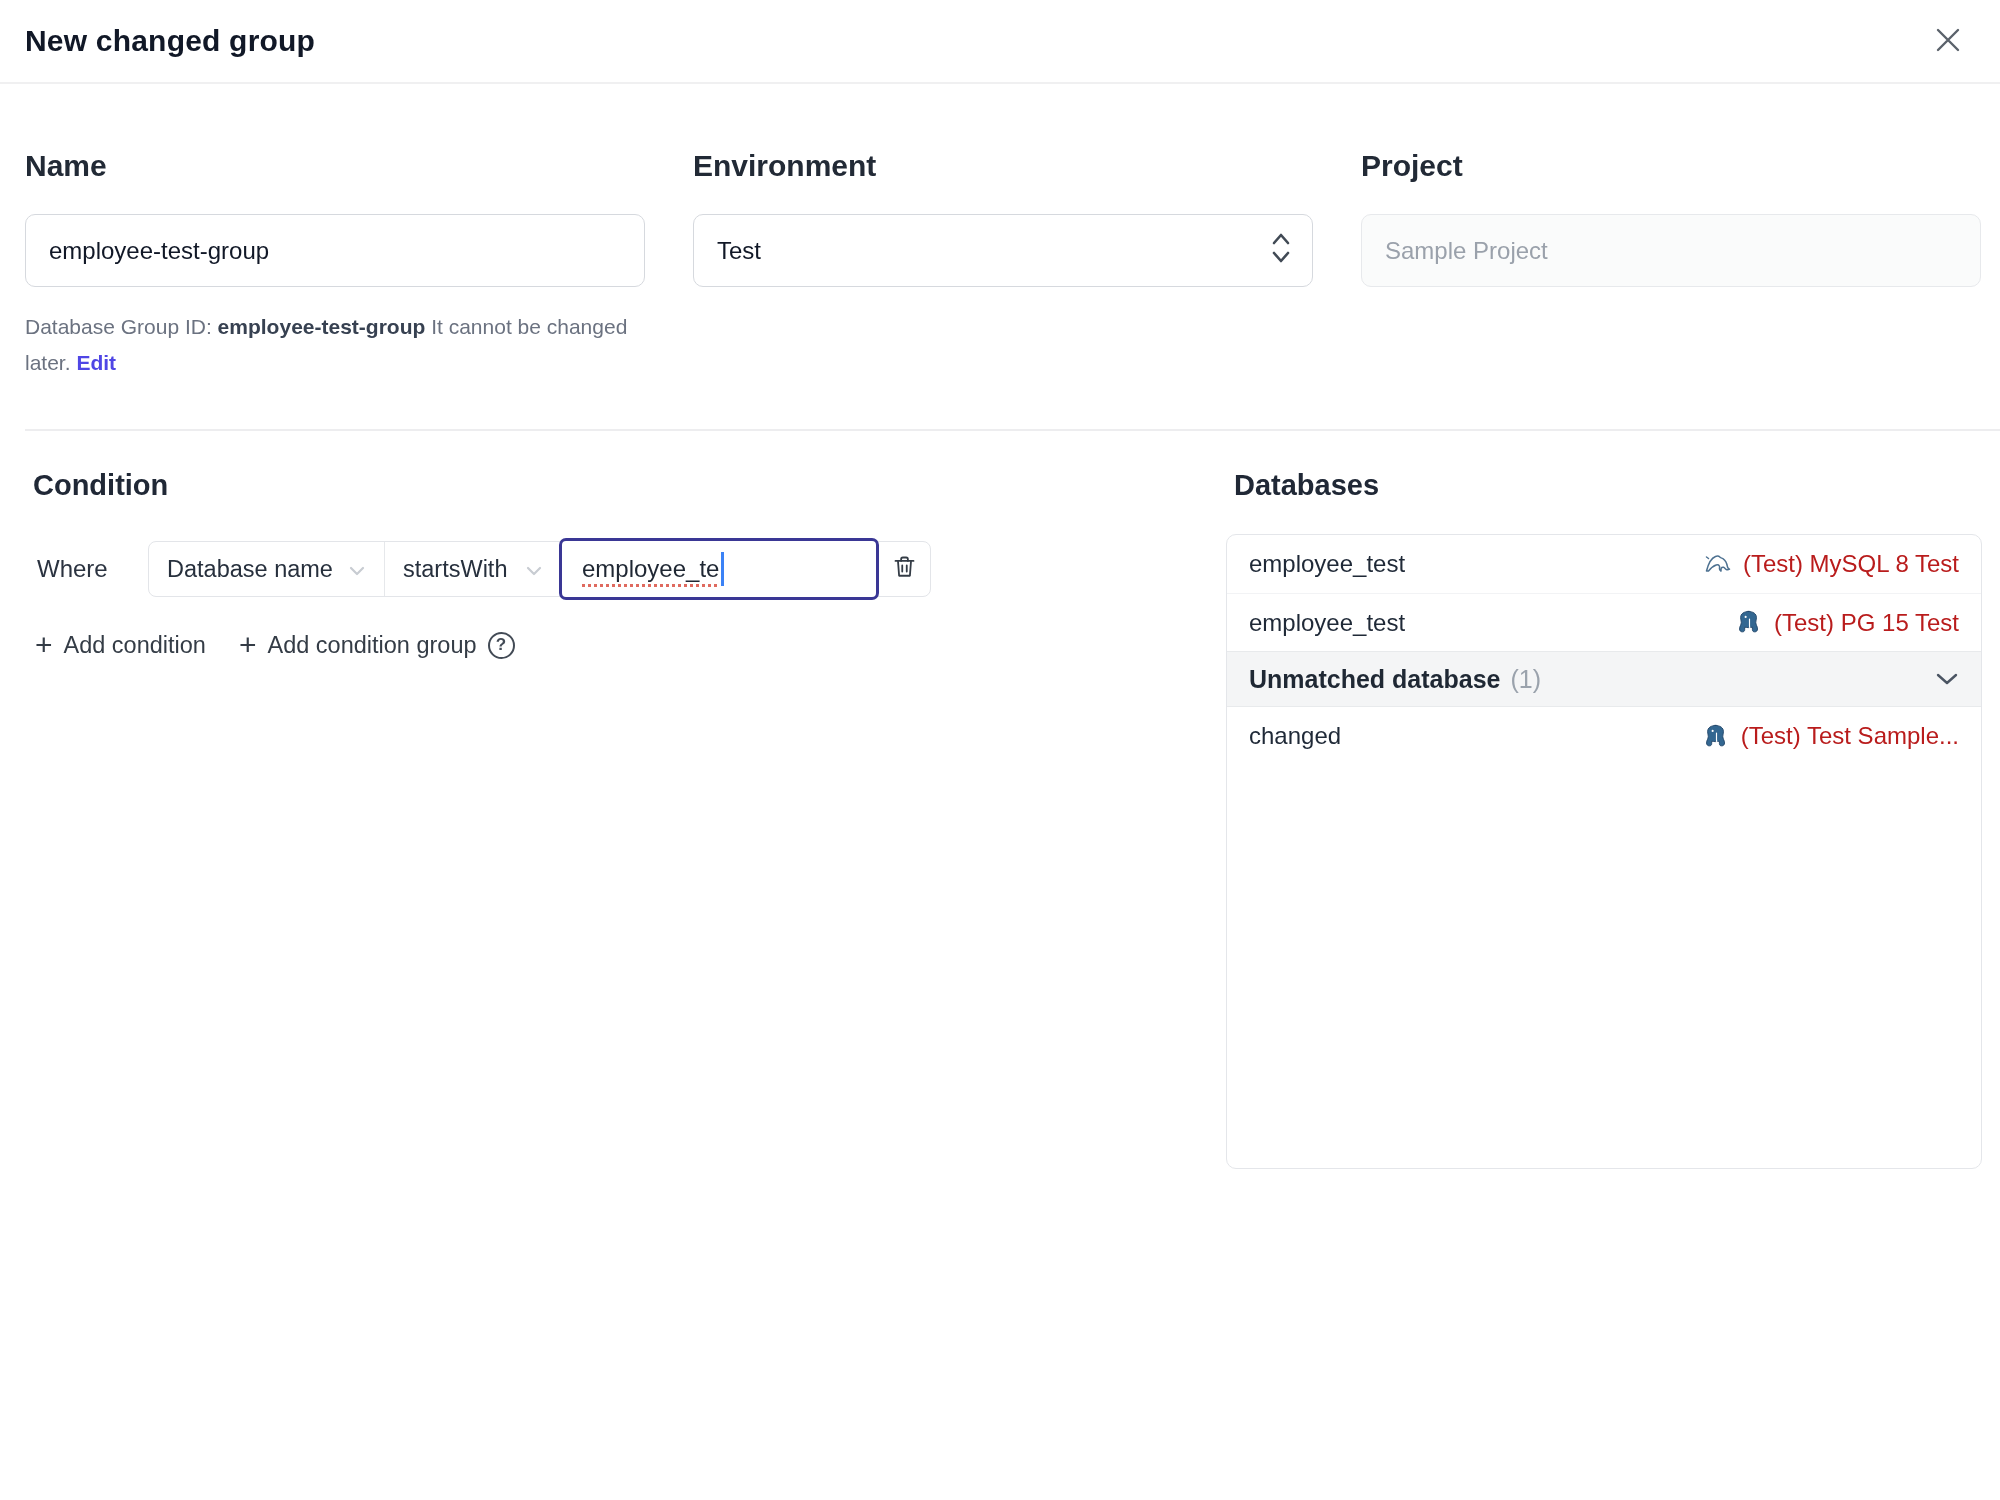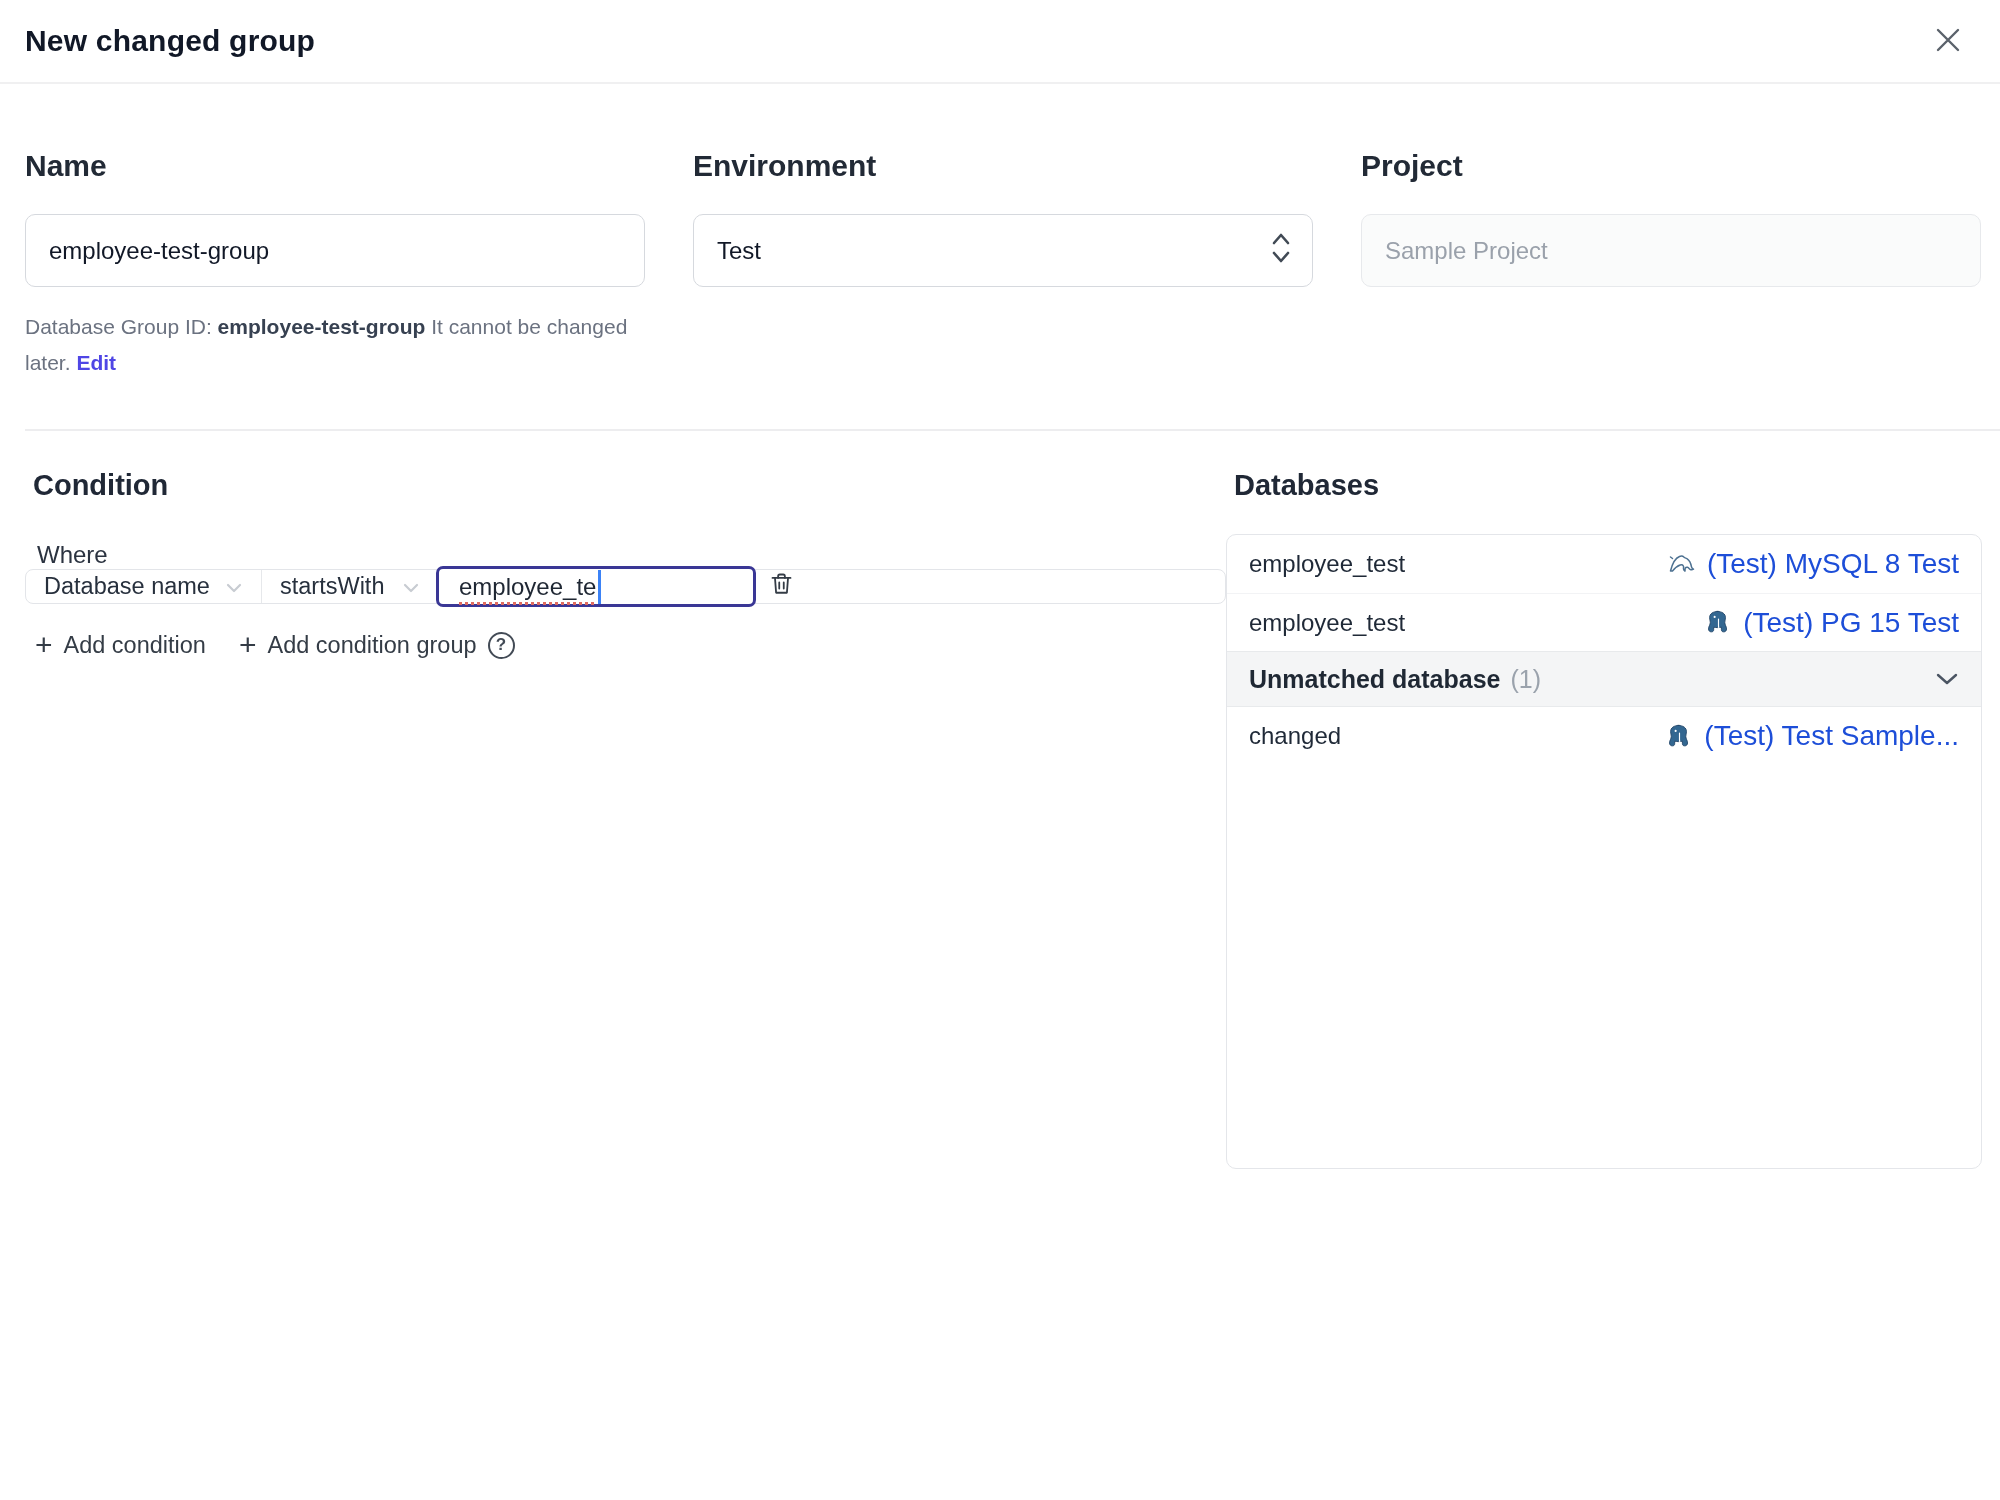--- a/index.html
+++ b/index.html
@@ -109,21 +109,20 @@
     line-height: 36px;
     padding-left: 8px;
   }
 
   
   .cond-row {
     margin-top: 38px;
     height: 56px;
     display: flex;
     align-items: stretch;
-    flex-direction: column;
   }
   .where-label {
     width: 123px;
     padding-left: 12px;
     font-size: 24px;
     color: #2b3340;
     display: flex;
     align-items: center;
   }
   .cond-group {
@@ -233,21 +232,21 @@
     padding: 0 22px;
   }
   .db-row + .db-row { border-top: 1px solid #f2f3f5; }
   .db-name { font-size: 24px; color: #1f2937; }
   .db-instance {
     margin-left: auto;
     display: flex;
     align-items: center;
     gap: 11px;
   }
-  .db-instance-text { font-size: 28px; color: #1d4ed8; }
+  .db-instance-text { font-size: 24px; color: #b91c1c; }
   .engine-icon { display: flex; align-items: center; }
 </style>
 </head>
 <body>
 
 <div class="dlg-header">
   <div class="dlg-title">New changed group</div>
   <button class="close-btn">
     <span class="icon">
       <svg width="32" height="32" viewBox="0 0 32 32">

